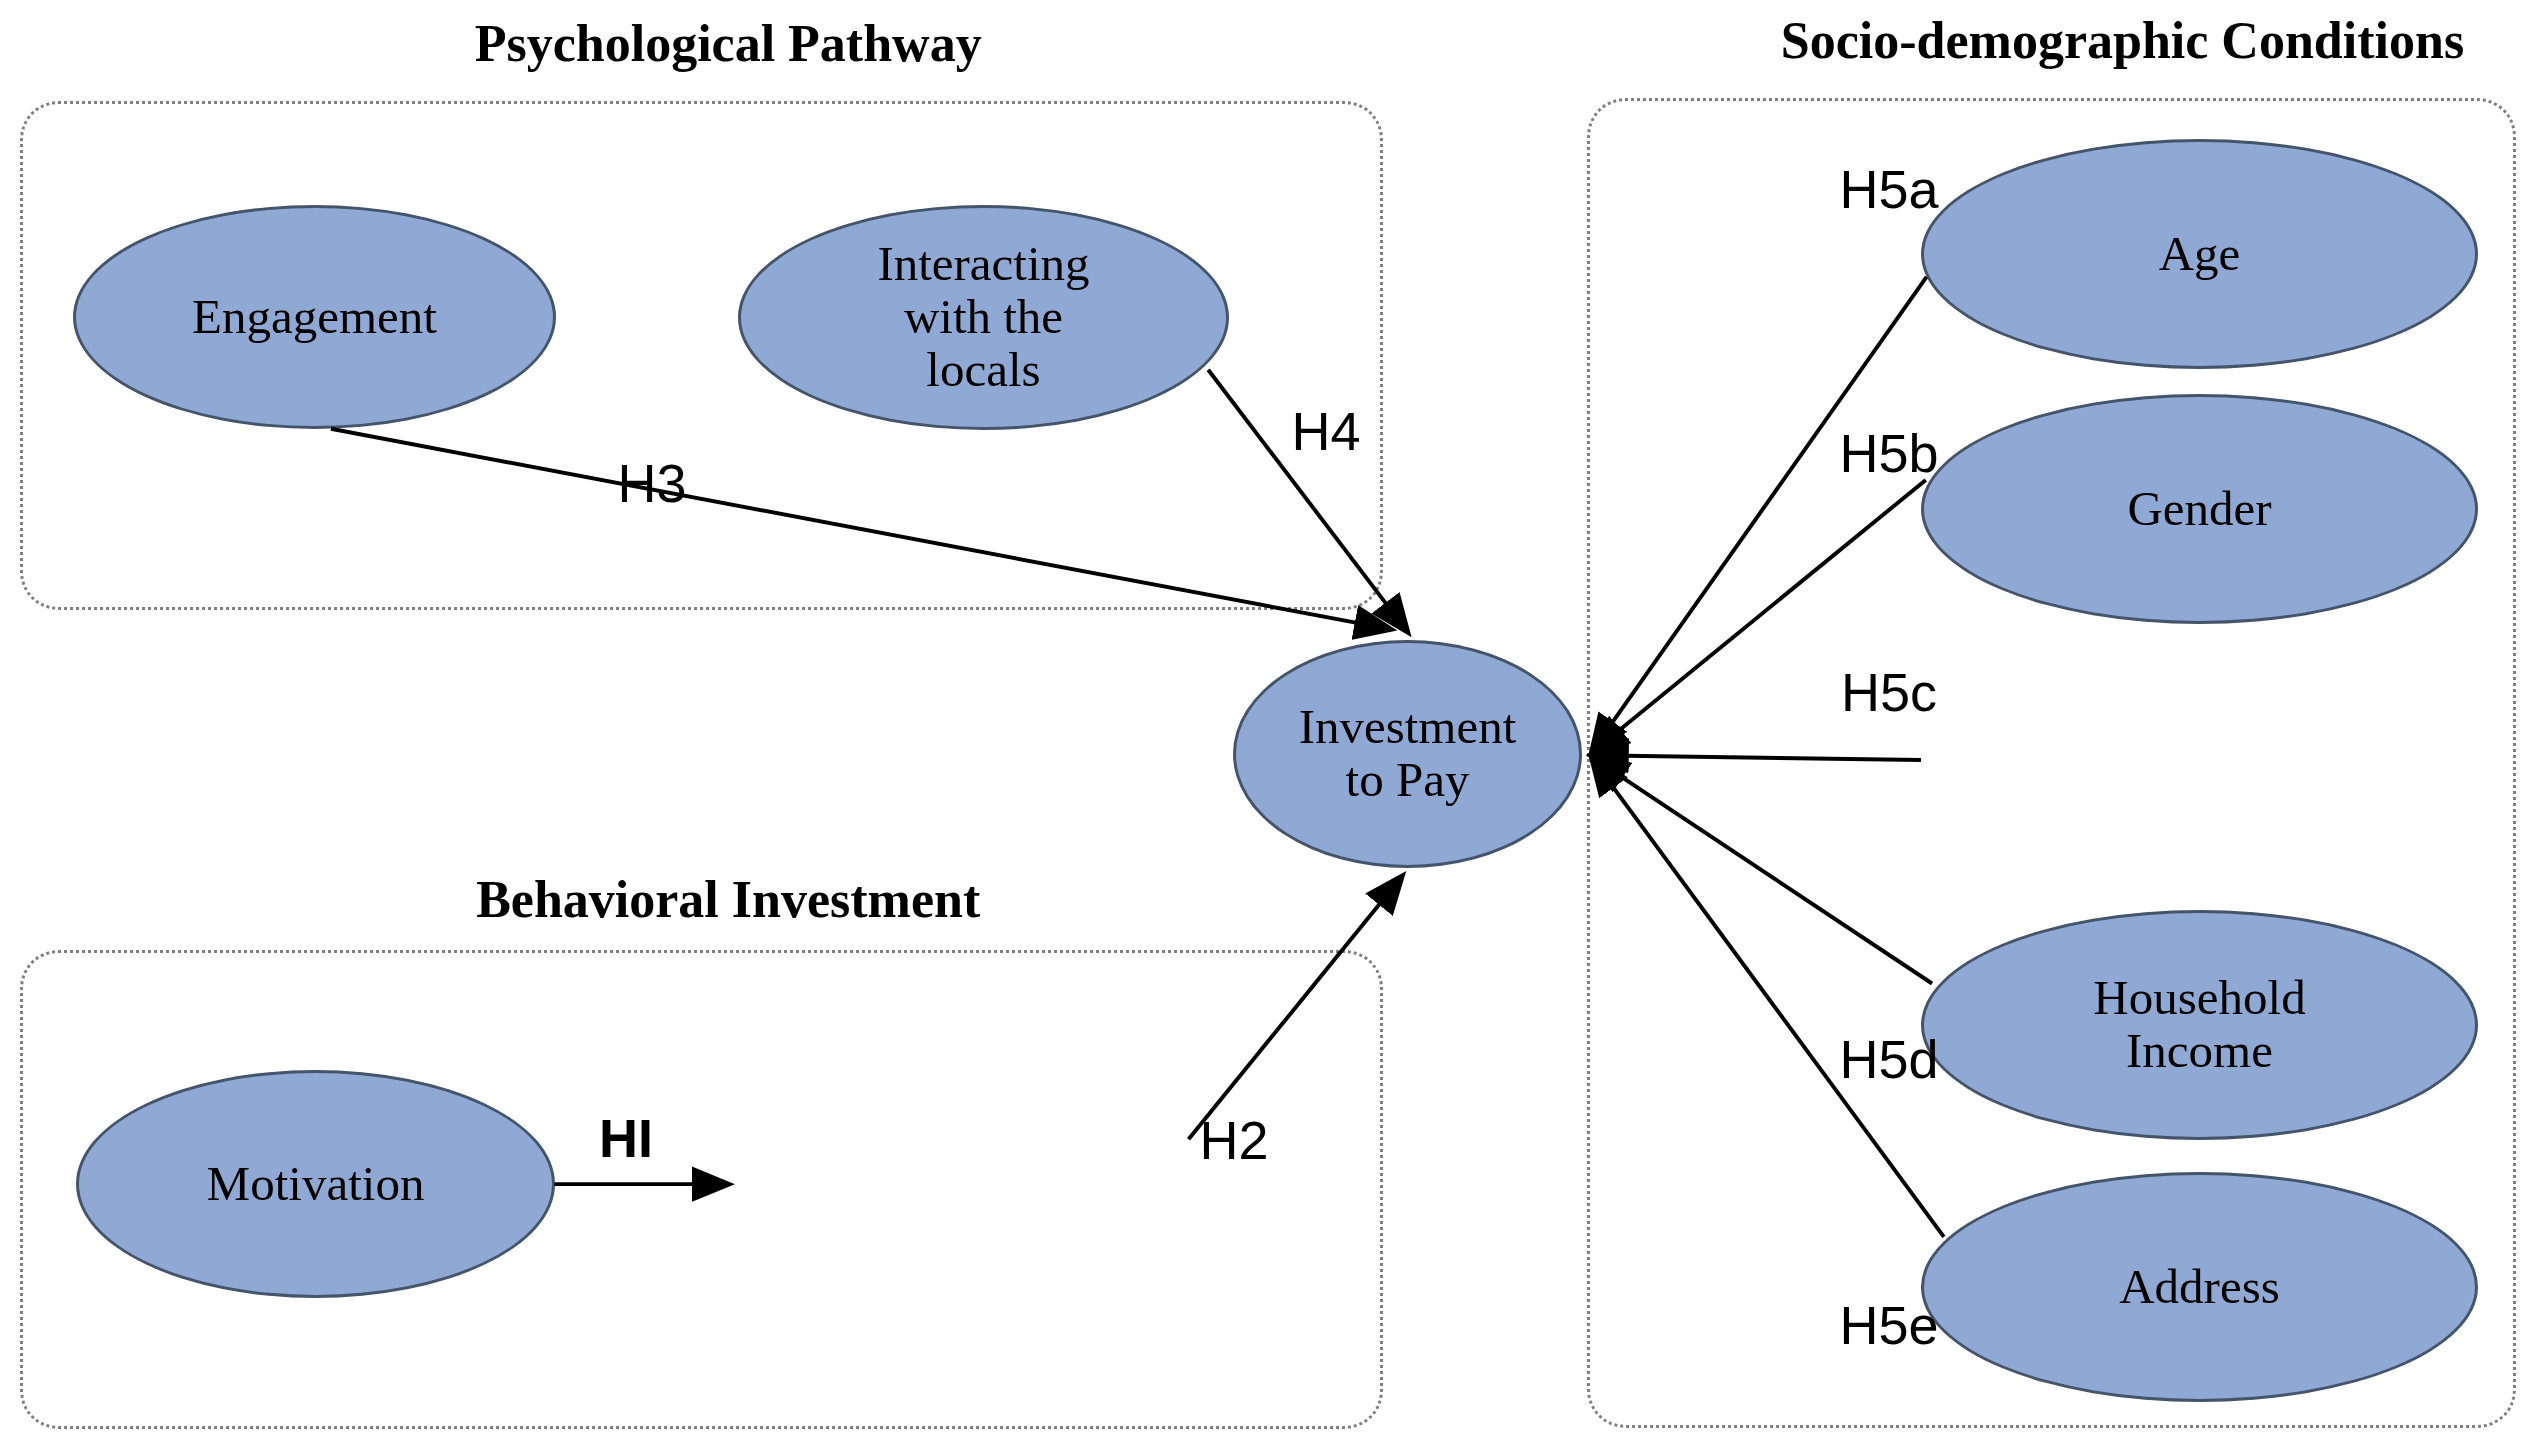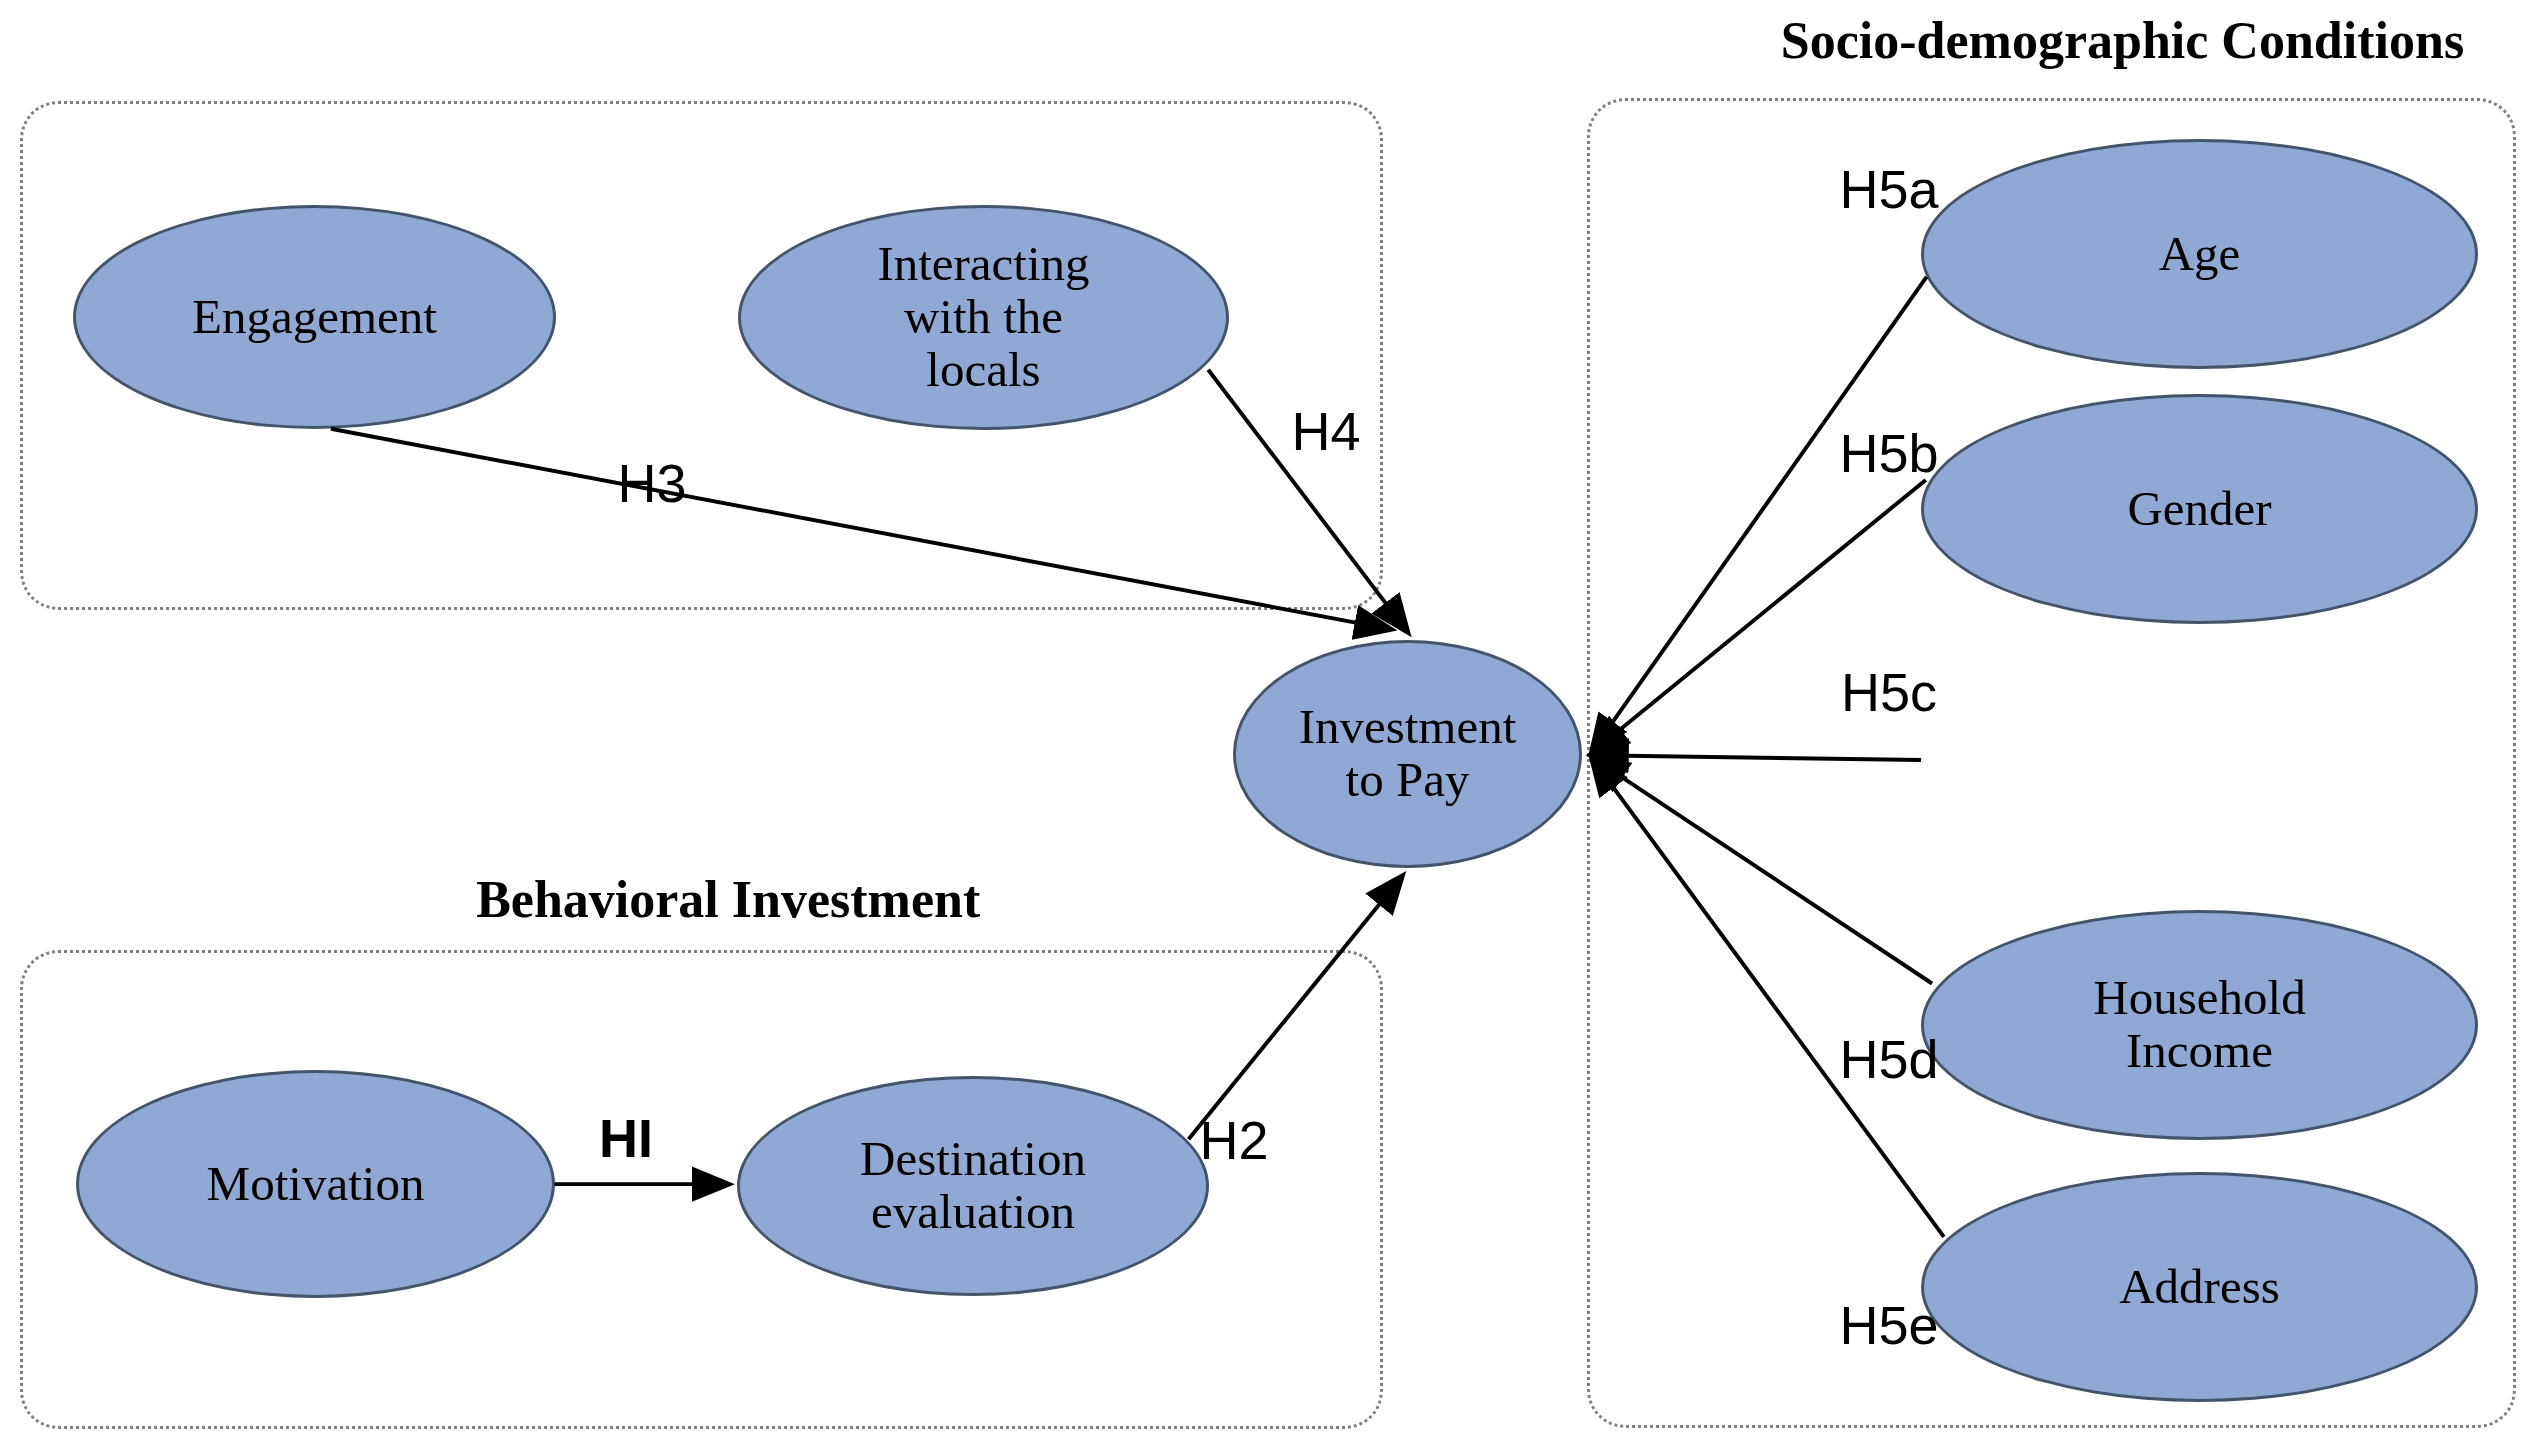--- a/index.html
+++ b/index.html
@@ -95,30 +95,29 @@
 </style>
 </head>
 <body>
 
 <div class="canvas">
 
   <div class="group g-psych"></div>
   <div class="group g-behav"></div>
   <div class="group g-socio"></div>
 
+  <div class="gtitle t-psych">Psychological Pathway</div>
   <div class="gtitle t-behav">Behavioral Investment</div>
   <div class="gtitle t-socio">Socio-demographic Conditions</div>
 
   <div class="node n-engagement">Engagement</div>
   <div class="node n-interacting">Interacting
 with the
 locals</div>
   <div class="node n-motivation">Motivation</div>
-  <div class="node n-destination">Destination
-evaluation</div>
   <div class="node n-wtp">Investment
 to Pay</div>
   <div class="node n-age">Age</div>
   <div class="node n-gender">Gender</div>
   <div class="node n-household">Household
 Income</div>
   <div class="node n-address">Address</div>
 
   <svg class="edges" viewBox="0 0 3208 1848" xmlns="http://www.w3.org/2000/svg">
     <defs>

